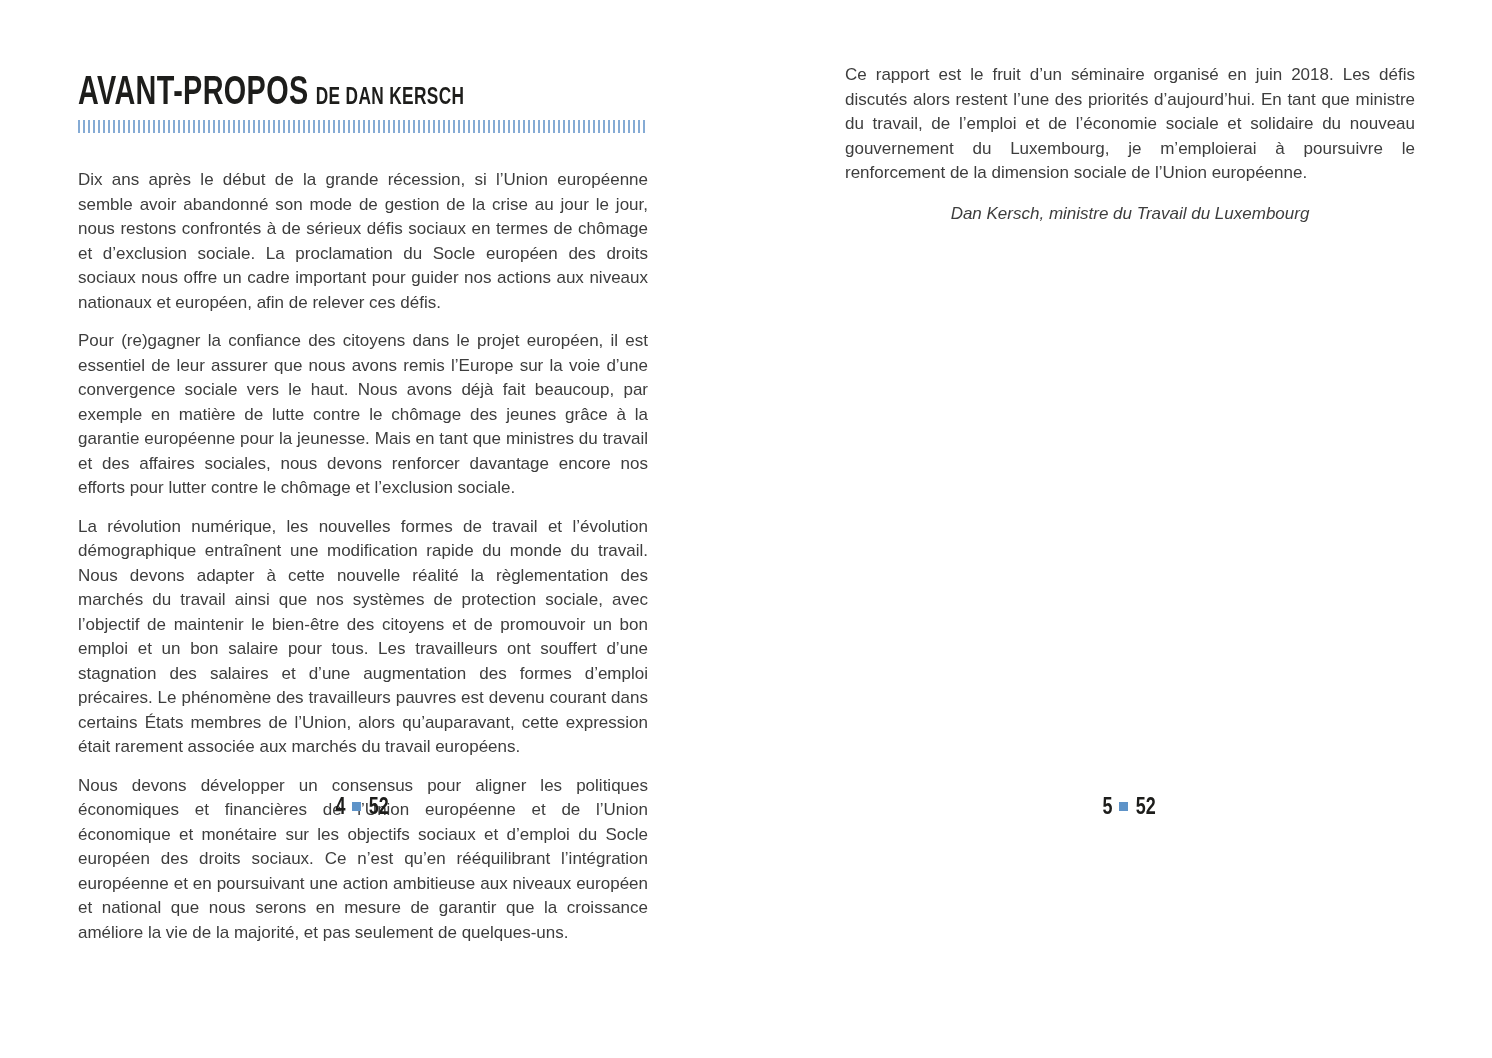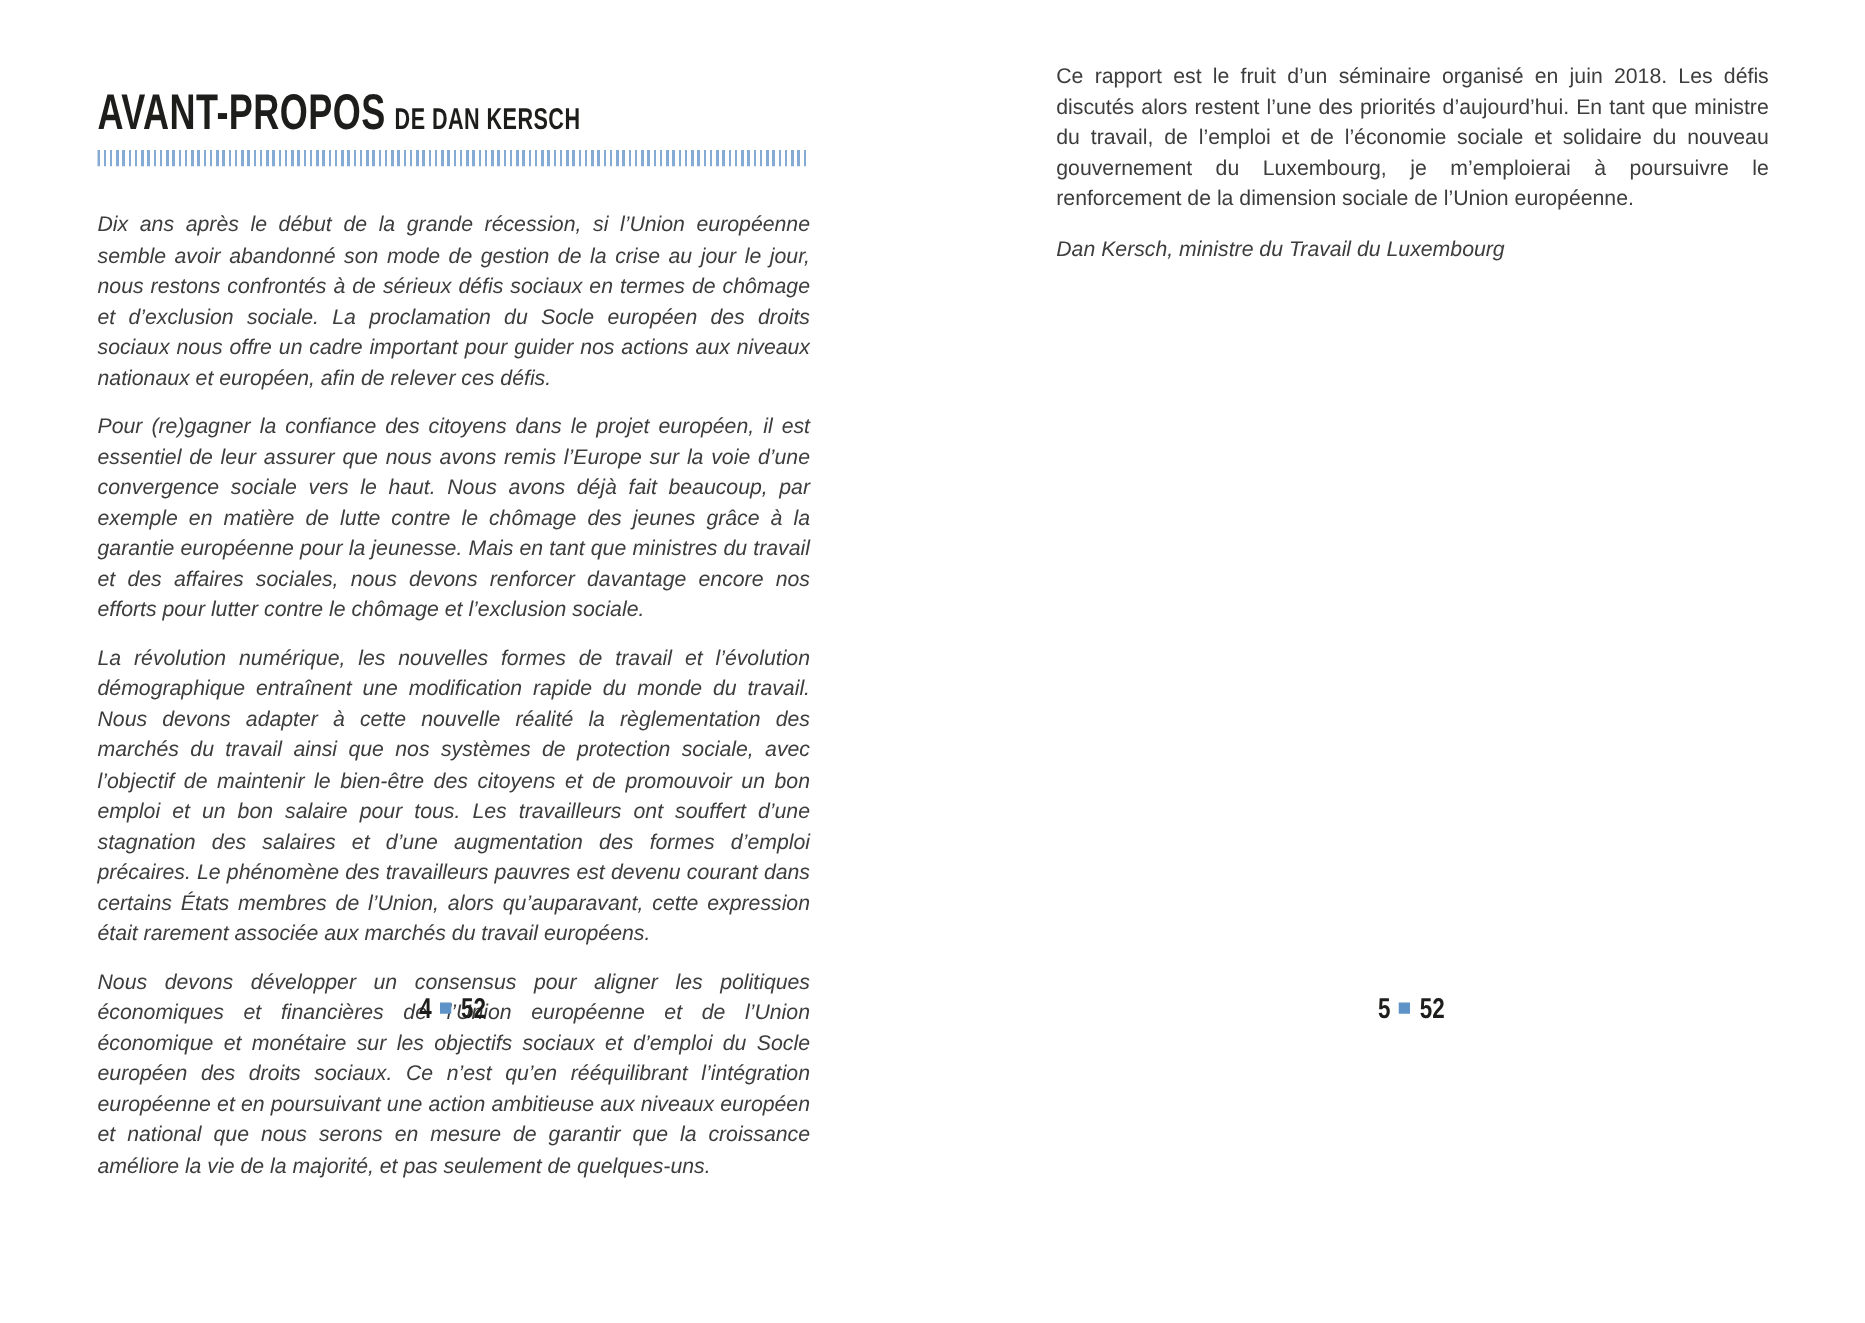--- a/index.html
+++ b/index.html
@@ -43,31 +43,31 @@
     );
   }
 
   
   .body-col {
     position: absolute; left: 0; width: 570px;
     color: #3d3d3d;
     font-size: 17px; line-height: 24.5px;
     text-align: justify;
   }
-  .left-body  { top: 168px; font-style: italic; }
-  .right-body { top: 49px; }
+  .left-body  { top: 168px; }
+  .right-body { top: 63px; }
   p.para {
     margin-bottom: 14px;
     hyphens: auto; -webkit-hyphens: auto;
   }
   .signature {
     display: block;
     margin-top: 16px;
     font-style: italic;
-    text-align: left;
+    text-align: center;
     color: #3d3d3d;
     font-size: 17px;
   }
 
   
   .page-footer {
     position: absolute; bottom: 34px; left: 0; width: 570px;
     display: flex; justify-content: center; align-items: center;
     gap: 5px;
   }

